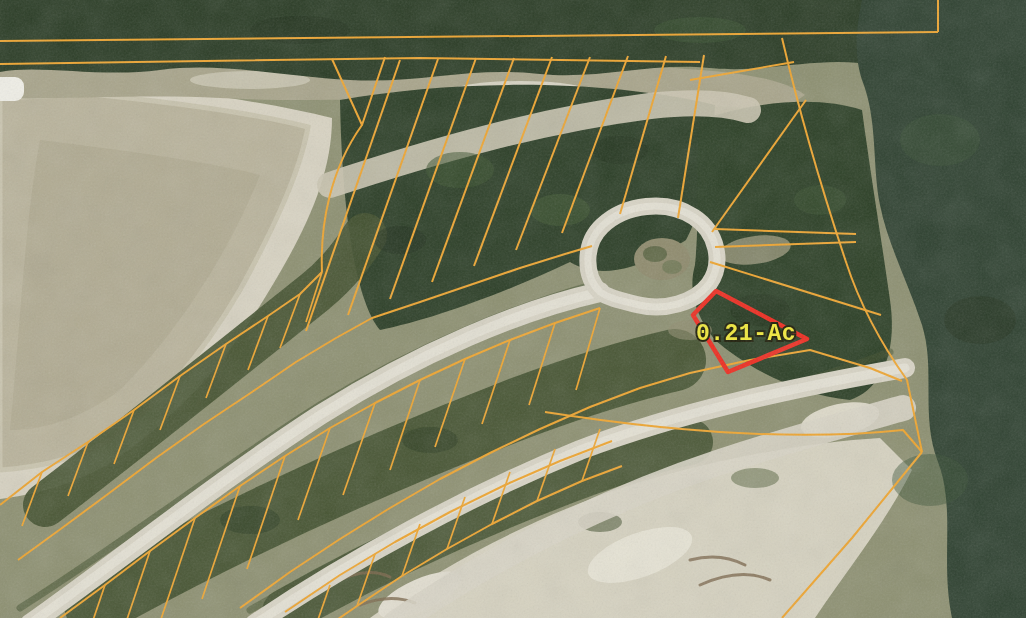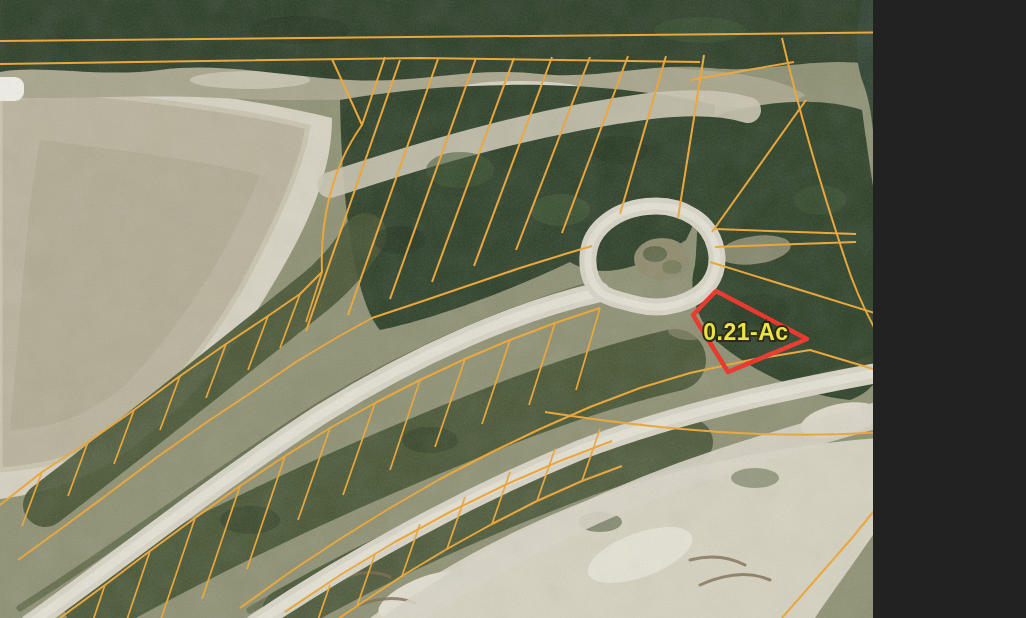--- a/index.html
+++ b/index.html
@@ -1,17 +1,17 @@
 <!DOCTYPE html>
 <html><head>
 <meta charset="utf-8">
 <style>
   html,body{margin:0;padding:0;background:#222;}
-  #stage{position:relative;width:873px;height:618px;overflow:hidden;
-         font-family:Liberation Sans, sans-serif;text-align:right;}
+  #stage{position:relative;width:1026px;height:618px;overflow:hidden;
+         font-family:Liberation Mono, monospace;text-align:right;}
   #stage svg{display:block;width:1026px;height:618px;}
   .ol{fill:none;stroke-width:2;stroke-linejoin:round;stroke-linecap:butt;}
   .ol-thin{fill:none;stroke-width:1.7;stroke-linejoin:round;}
   .road{fill:none;stroke:#d8d4c5;stroke-linecap:round;}
   .roadhi{fill:none;stroke:#e6e3d6;stroke-linecap:round;opacity:.85;}
   .berm{fill:none;stroke:#41502e;stroke-linecap:round;}
   .debris{fill:none;stroke:#7c684c;stroke-width:3;stroke-linecap:round;opacity:.8;}
   .parcel-label{font-weight:bold;font-size:23px;letter-spacing:.5px;
                 paint-order:stroke;stroke:#1b1b06;stroke-width:4px;}
 </style>

